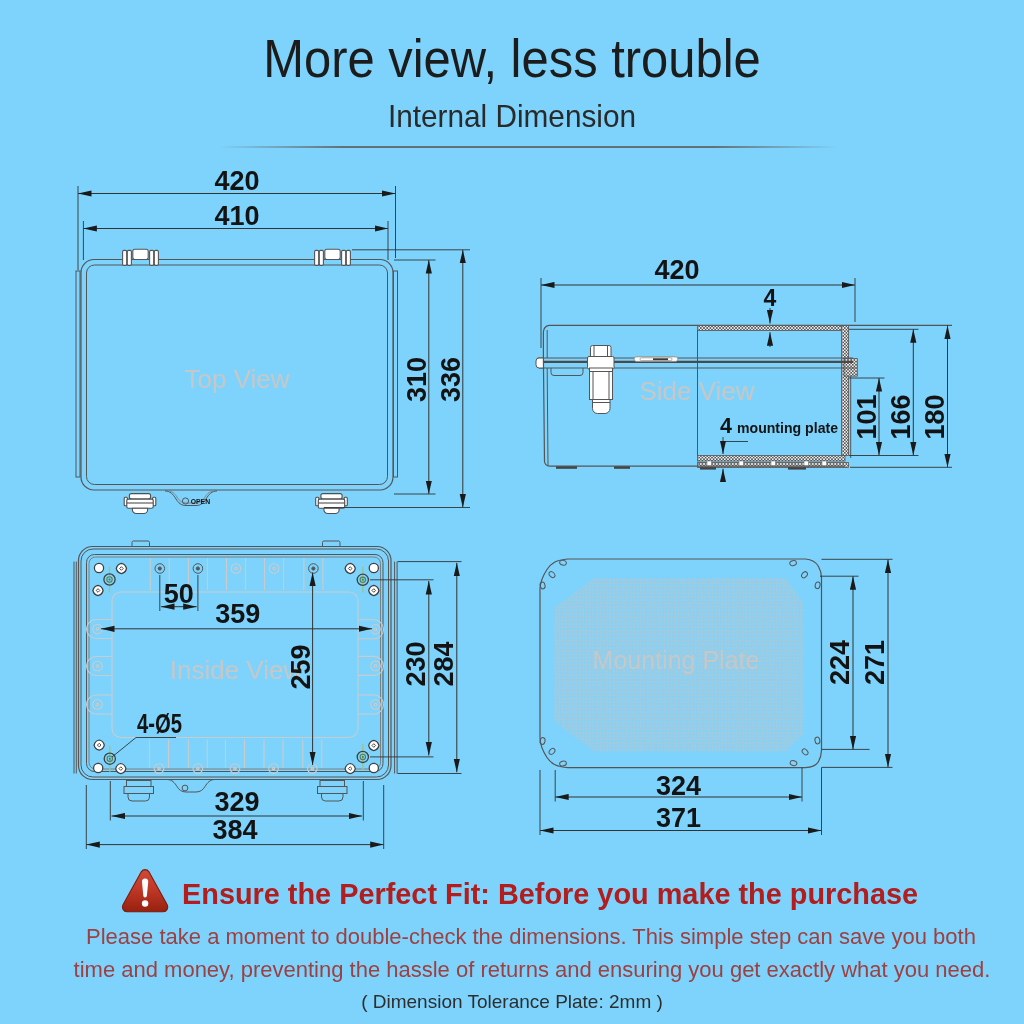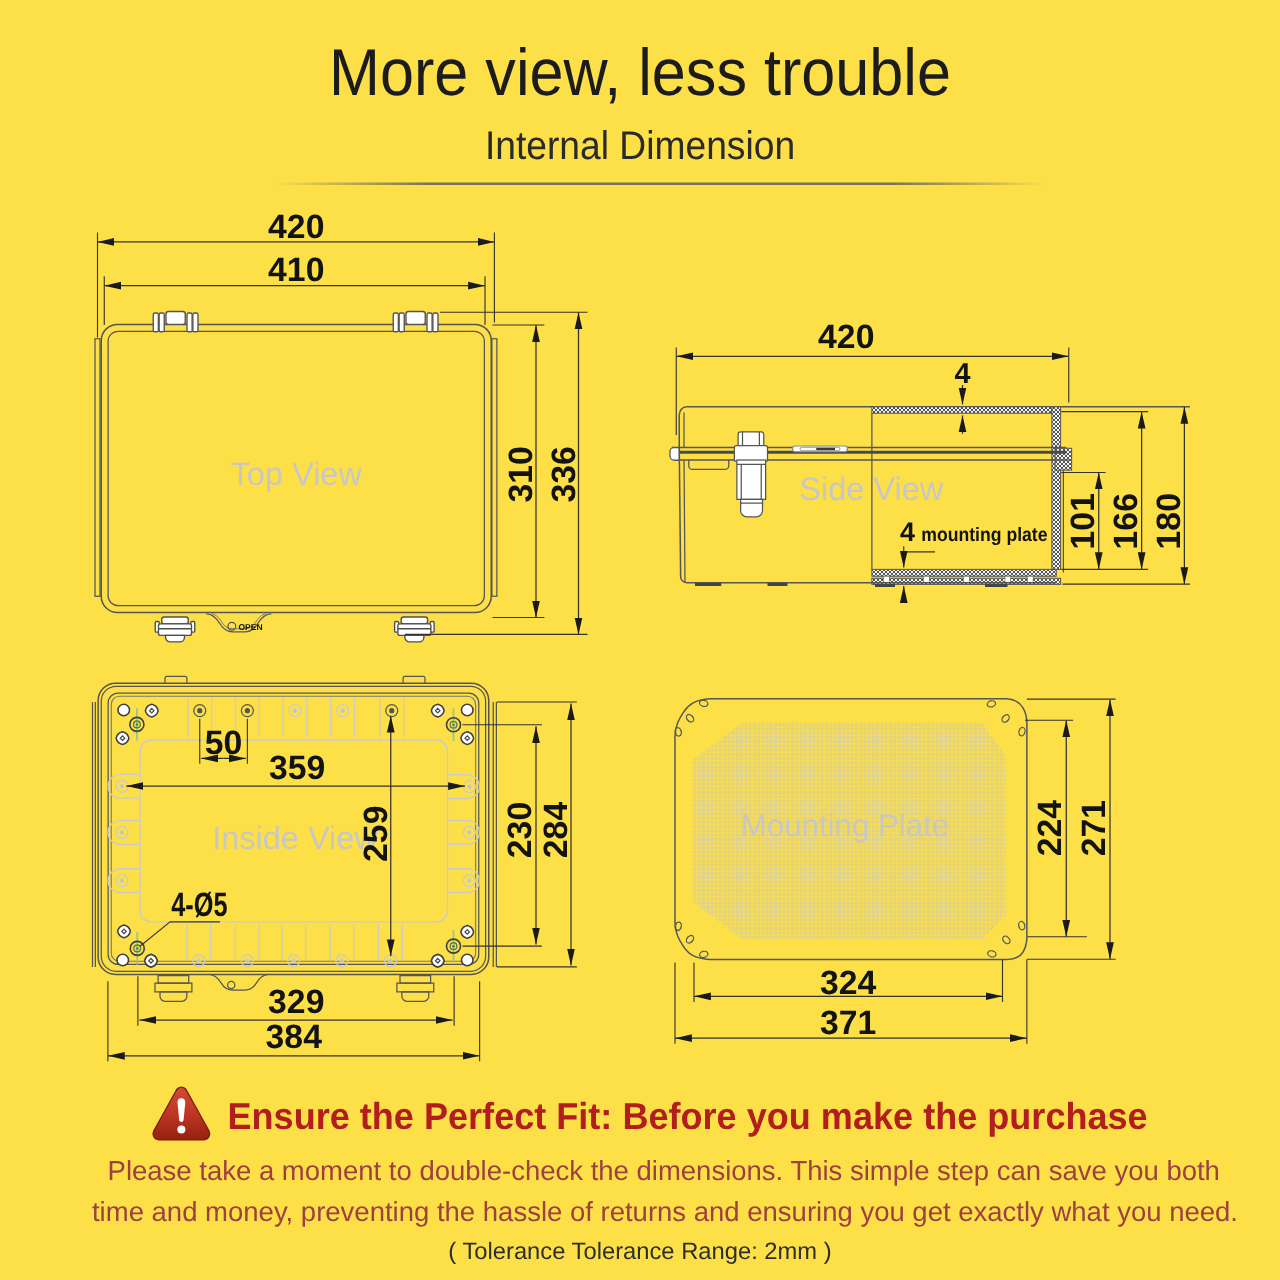--- a/index.html
+++ b/index.html
@@ -1,16 +1,16 @@
 <!DOCTYPE html>
 <html><head>
 <meta charset="utf-8">
 <style>
   html,body{margin:0;padding:0;background:#fff;}
-  #page{position:relative;width:1024px;height:1024px;background:#fde047;overflow:hidden;
+  #page{position:relative;width:1024px;height:1024px;background:#7dd3fc;overflow:hidden;
         font-family:"Liberation Sans", sans-serif;}
   .abs{position:absolute;}
   #h1{left:0;top:28px;width:1024px;text-align:center;font-size:53px;color:#1c1c1c;transform:scaleX(0.923);transform-origin:512px 0;}
   #h2{left:0;top:98px;width:1024px;text-align:center;font-size:32px;color:#2a2a2a;transform:scaleX(0.93);transform-origin:512px 0;}
   #divider{left:219px;top:146px;width:618px;height:1.6px;
      background:linear-gradient(to right, rgba(130,130,130,0), rgba(95,95,95,.85) 20%, rgba(95,95,95,.85) 80%, rgba(130,130,130,0));}
   #warnhead{left:182px;top:877px;font-size:30px;font-weight:bold;color:#b21d1d;transform:scaleX(0.962);transform-origin:0 0;}
   #wline1{left:19px;top:924px;width:1024px;text-align:center;font-size:22px;color:#9e4040;}
   #wline2{left:20px;top:957px;width:1024px;text-align:center;font-size:22px;color:#9e4040;}
   #tol{left:0;top:991px;width:1024px;text-align:center;font-size:19px;color:#2e2e2e;}
@@ -544,14 +544,14 @@
     <path d="M27.1,10.5 c2.2,0 3.3,1.5 3.1,3.5 l-1.3,13.5 c-0.1,1.3 -0.8,2 -1.8,2 c-1,0 -1.7,-0.7 -1.8,-2 L24,14 c-0.2,-2 0.9,-3.5 3.1,-3.5 Z" fill="#fff"></path>
     <circle cx="27.1" cy="35.5" r="3.2" fill="#fff"></circle>
   </svg>
 
   <div class="abs" id="warnhead">Ensure the Perfect Fit: Before you make the purchase</div>
 
   <div class="abs" id="wline1">Please take a moment to double-check the dimensions. This simple step can save you both</div>
 
   <div class="abs" id="wline2">time and money, preventing the hassle of returns and ensuring you get exactly what you need.</div>
 
-  <div class="abs" id="tol">( Tolerance Tolerance Range: 2mm )</div>
+  <div class="abs" id="tol">( Dimension Tolerance Plate: 2mm )</div>
 </div>
 
 </body></html>

